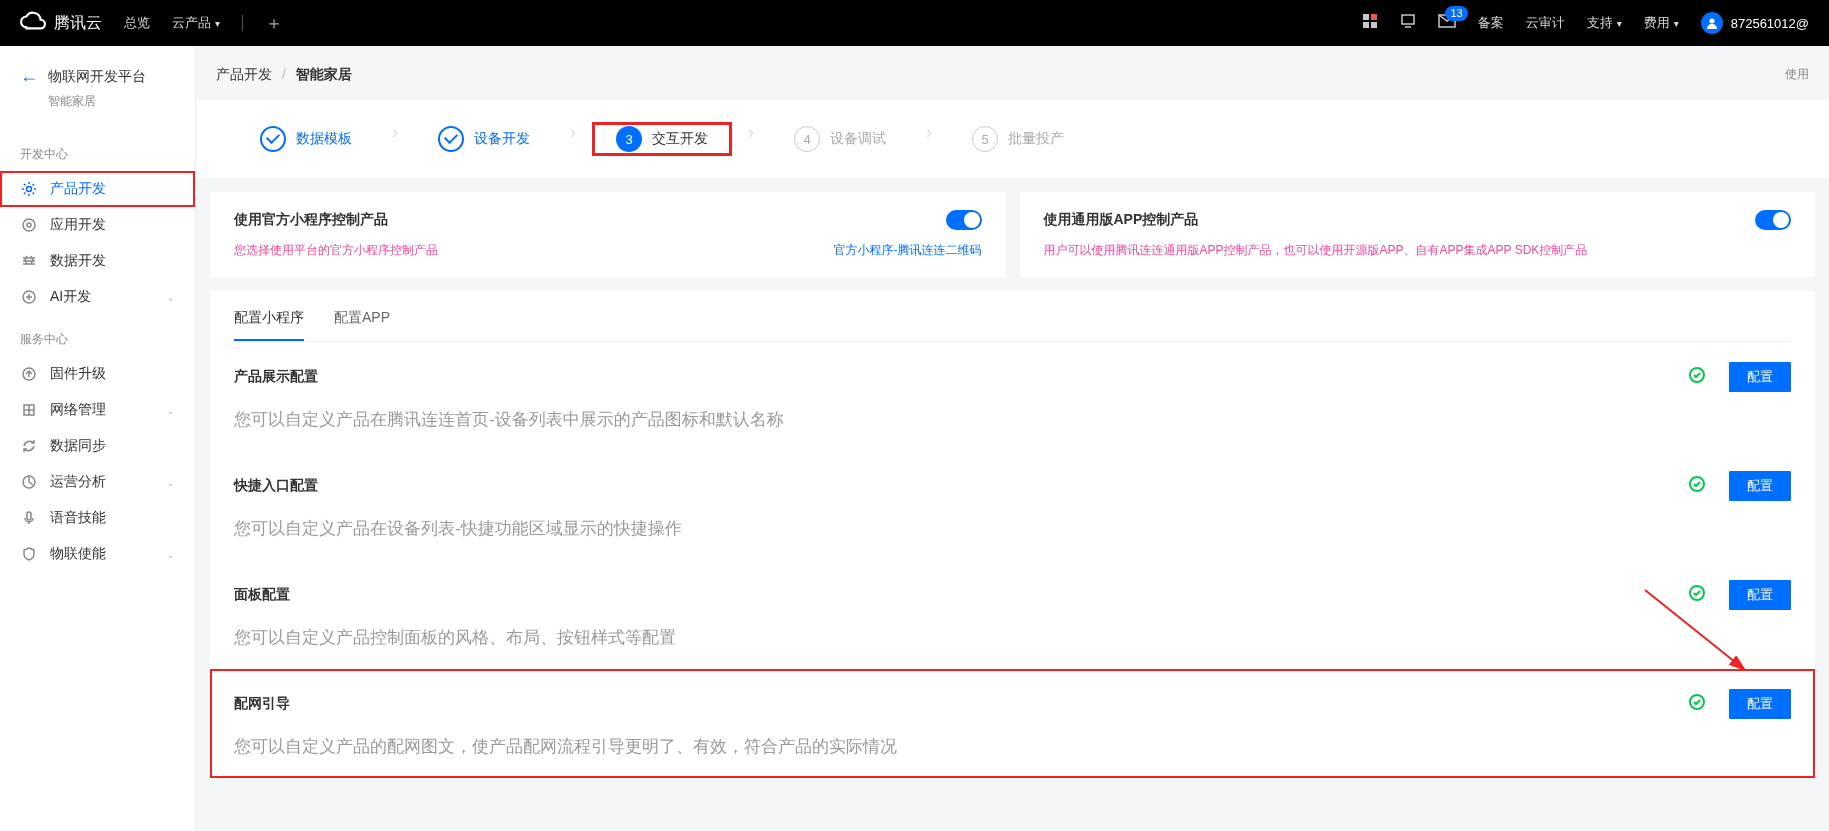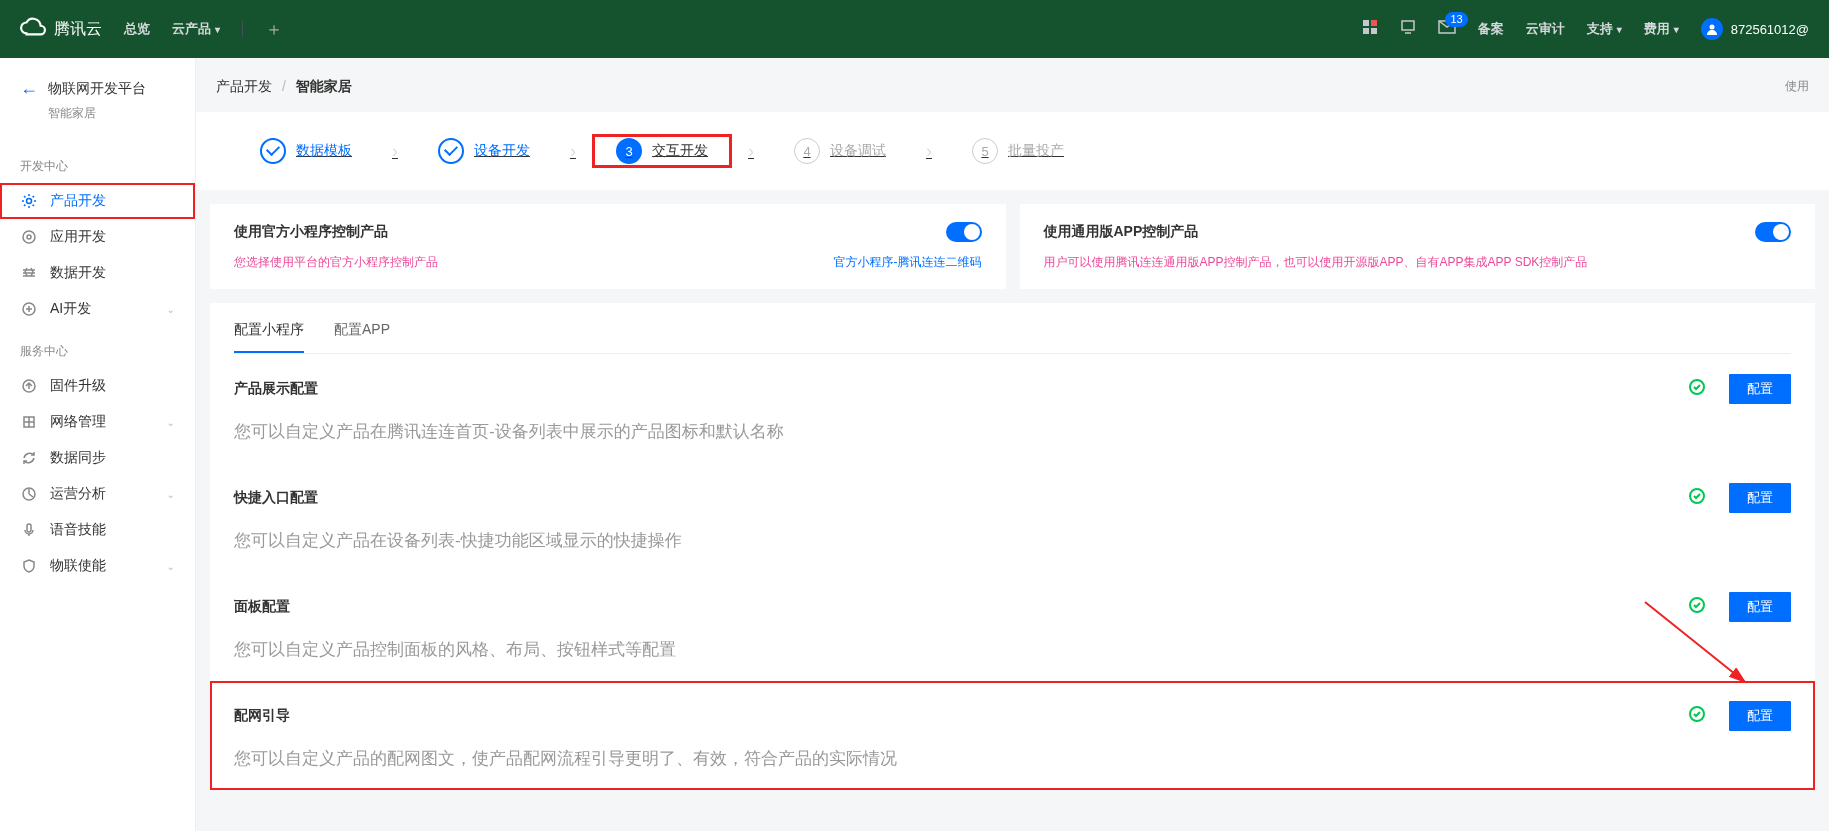--- a/index.html
+++ b/index.html
@@ -1,22 +1,22 @@
 <!DOCTYPE html>
 <html><head>
 <meta charset="utf-8">
 <style>
 * { margin:0; padding:0; box-sizing:border-box; font-family:-apple-system,"Microsoft YaHei",Arial,sans-serif; }
 body { background:#f5f6f7; color:#333; font-size:14px; overflow-x:hidden; }
-.topbar { height:58px; background:#14532d; display:flex; align-items:center; color:#fff; padding:0 20px; }
+.topbar { height:46px; background:#000000; display:flex; align-items:center; color:#fff; padding:0 20px; }
 .topbar-left { display:flex; align-items:center; gap:22px; }
 .logo { display:flex; align-items:center; gap:8px; font-size:16px; font-weight:500; }
 .logo-mark { width:26px; height:26px; }
 .logo-mark svg { width:100%; height:100%; }
-.top-link { color:#d6d8db; font-size:13px; cursor:pointer; display:flex; align-items:center; gap:4px;font-weight:bold; }
+.top-link { color:#d6d8db; font-size:13px; cursor:pointer; display:flex; align-items:center; gap:4px; }
 .divider-v { width:1px; height:16px; background:#4a4f59; }
 .plus { font-size:18px; color:#aaa; }
 .topbar-right { margin-left:auto; display:flex; align-items:center; gap:22px; }
 .icon-btn { position:relative; color:#c5c8cd; cursor:pointer; font-size:16px; }
 .badge { position:absolute; top:-8px; right:-12px; background:#006eff; color:#fff; border-radius:10px; font-size:11px; padding:0 5px; line-height:15px;text-align:right; }
 .avatar { width:22px; height:22px; border-radius:50%; background:#006eff; display:inline-flex; align-items:center; justify-content:center; color:#fff; font-size:12px; }
 .layout { display:flex; height:calc(100vh - 42px); }
 .sidebar { width:196px; background:#fff; border-right:1px solid #eee; padding:20px 0; flex-shrink:0; overflow-y:auto; }
 .sb-title { display:flex; align-items:center; gap:10px; padding:0 20px 2px; font-weight:500; }
 .back-arrow { color:#006eff; font-size:18px; }
@@ -25,21 +25,21 @@
 .sb-item { display:flex; align-items:center; gap:12px; padding:9px 20px; color:#333; cursor:pointer; font-size:14px; position:relative; }
 .sb-item.active { color:#006eff; }
 .sb-item.hl { outline:2px solid #e22; outline-offset:-2px; }
 .sb-ic { width:18px; height:18px; display:inline-flex; align-items:center; justify-content:center; color:#888; }
 .sb-item.active .sb-ic { color:#006eff; }
 .chev { margin-left:auto; color:#bbb; font-size:10px; }
 .main { flex:1; overflow-y:auto; }
 .crumb { padding:20px 20px 16px; font-size:14px; }
 .crumb .cur { font-weight:600; }
 .crumb .sep { color:#bbb; margin:0 6px; }
-.steps { background:#fff; display:flex; align-items:center; padding:22px 40px; gap:16px; margin:0 0 14px;text-decoration:underline; }
+.steps { background:#fff; display:flex; align-items:flex-start; padding:22px 40px; gap:16px; margin:0 0 14px; }
 .step { display:flex; align-items:center; gap:10px; cursor:pointer; }
 .step-num { width:26px; height:26px; border-radius:50%; display:flex; align-items:center; justify-content:center; font-size:13px; }
 .step-num.done { border:2px solid #006eff; color:#006eff; }
 .step-num.cur { background:#006eff; color:#fff; }
 .step-num.pend { border:1px solid #ccc; color:#aaa; }
 .step-lbl.done { color:#006eff; }
 .step-lbl.cur { color:#333; font-weight:500; }
 .step-lbl.pend { color:#aaa; }
 .step-arrow { color:#ddd; font-size:18px; }
 .step-box { padding:4px 24px; }

